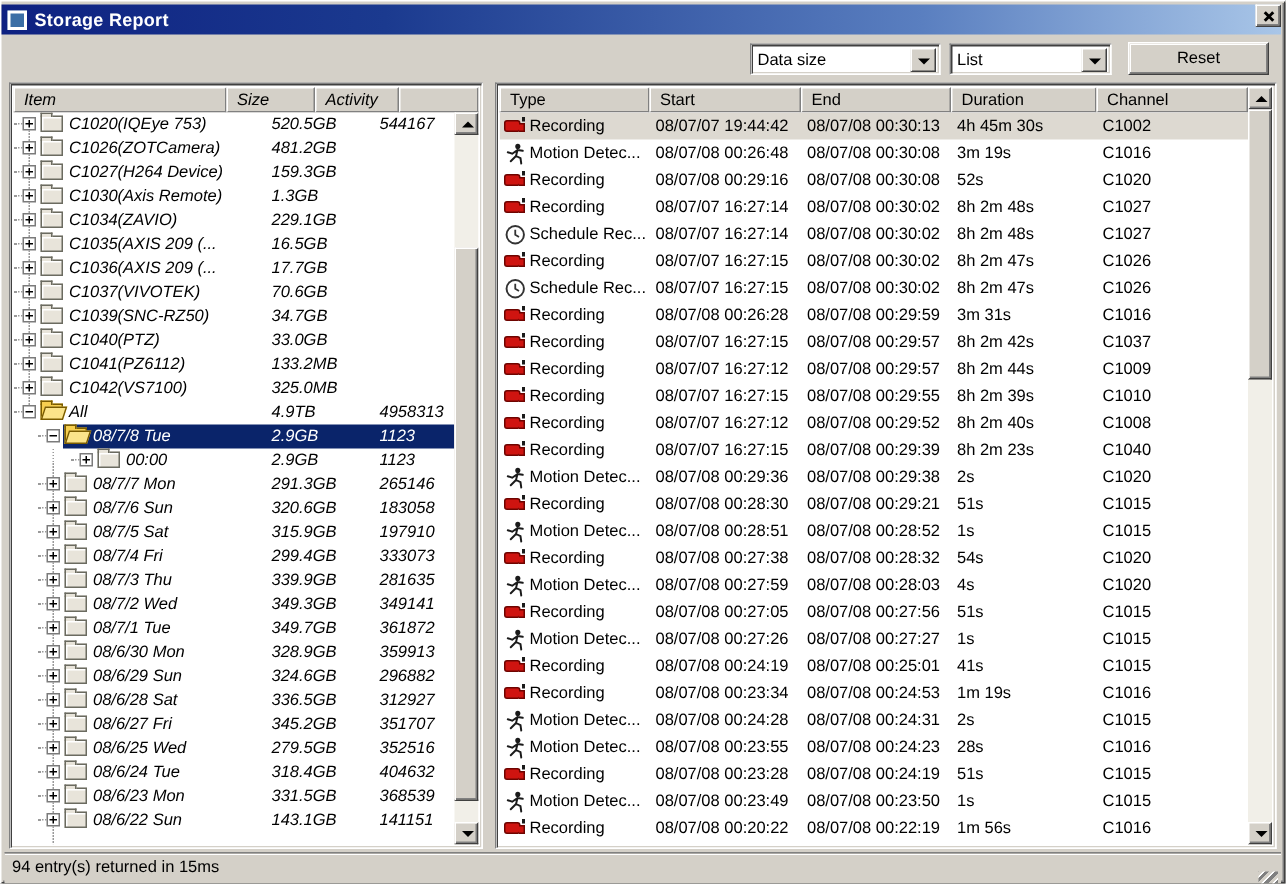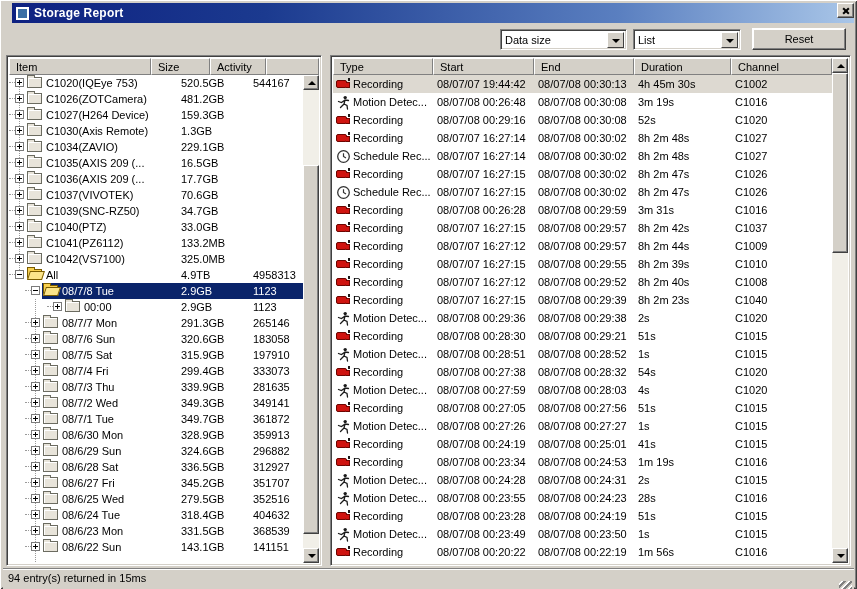--- a/index.html
+++ b/index.html
@@ -5,21 +5,21 @@
   html,body{margin:0;padding:0;background:#808080;}
   *{box-sizing:border-box;}
   body{font-family:"Liberation Sans", sans-serif;-webkit-font-smoothing:none;}
 
   .window{position:relative;width:857px;height:589px;background:#d4d0c8;
     box-shadow:inset 1px 1px 0 #ffffff, inset -1px -1px 0 #404040,
                inset 2px 2px 0 #d4d0c8, inset -2px -2px 0 #808080;
     overflow:hidden;}
 
   
-  .titlebar{position:absolute;left:12px;top:3px;right:3px;height:20px;
+  .titlebar{position:absolute;left:1px;top:3px;right:3px;height:20px;
     background:linear-gradient(90deg,#0e2181 0%,#1b3a8f 30%,#5a7fc0 72%,#a9c6e8 100%);
     display:flex;align-items:center;padding:0 4px;}
   .appicon{width:13px;height:13px;background:#3b6ea5;border:2px solid #fff;margin-right:5px;}
   .titletext{color:#fff;font-weight:bold;font-size:12px;letter-spacing:.2px;}
   .closebtn{position:absolute;right:3px;top:3px;width:17px;height:15px;background:#d4d0c8;
     border:1px solid;border-color:#fff #404040 #404040 #fff;
     box-shadow:inset -1px -1px 0 #808080;cursor:default;}
   .closebtn .xb{position:absolute;left:4px;top:6px;width:8px;height:2px;background:#000;}
   .closebtn .xb.a{transform:rotate(45deg);}
   .closebtn .xb.b{transform:rotate(-45deg);}
@@ -38,21 +38,21 @@
   .pushbtn{position:absolute;left:752px;top:28px;width:94px;height:22px;background:#d4d0c8;
     border:1px solid;border-color:#fff #404040 #404040 #fff;
     box-shadow:inset -1px -1px 0 #808080, inset 1px 1px 0 #ffffff;
     font-size:11px;color:#000;text-align:center;line-height:20px;}
 
   
   .panel{position:absolute;top:55px;height:511px;background:#fff;
     border:1px solid;border-color:#808080 #fff #fff #808080;
     box-shadow:inset 1px 1px 0 #404040, inset -1px -1px 0 #d4d0c8;}
   .panel .inner{position:absolute;left:2px;top:2px;right:2px;bottom:2px;overflow:hidden;background:#fff;}
-  .tree-panel{left:6px;width:316px;}
+  .tree-panel{left:6px;width:316px;font-style:italic;}
   .list-panel{left:330px;width:521px;}
 
   .hrow{position:absolute;left:0;top:0;right:0;height:17px;display:flex;}
   .hcell{height:17px;background:#d4d0c8;font-size:11px;color:#000;padding-left:6px;line-height:16px;
     border-top:1px solid #fff;border-left:1px solid #fff;
     border-right:1px solid #808080;border-bottom:1px solid #808080;overflow:hidden;white-space:nowrap;}
 
   
   .tree-body{position:absolute;left:0;top:17px;right:16px;bottom:0;overflow:hidden;background:#fff;}
   .spine{position:absolute;width:1px;background:repeating-linear-gradient(to bottom,#9a9a9a 0 1px,transparent 1px 2px);}

